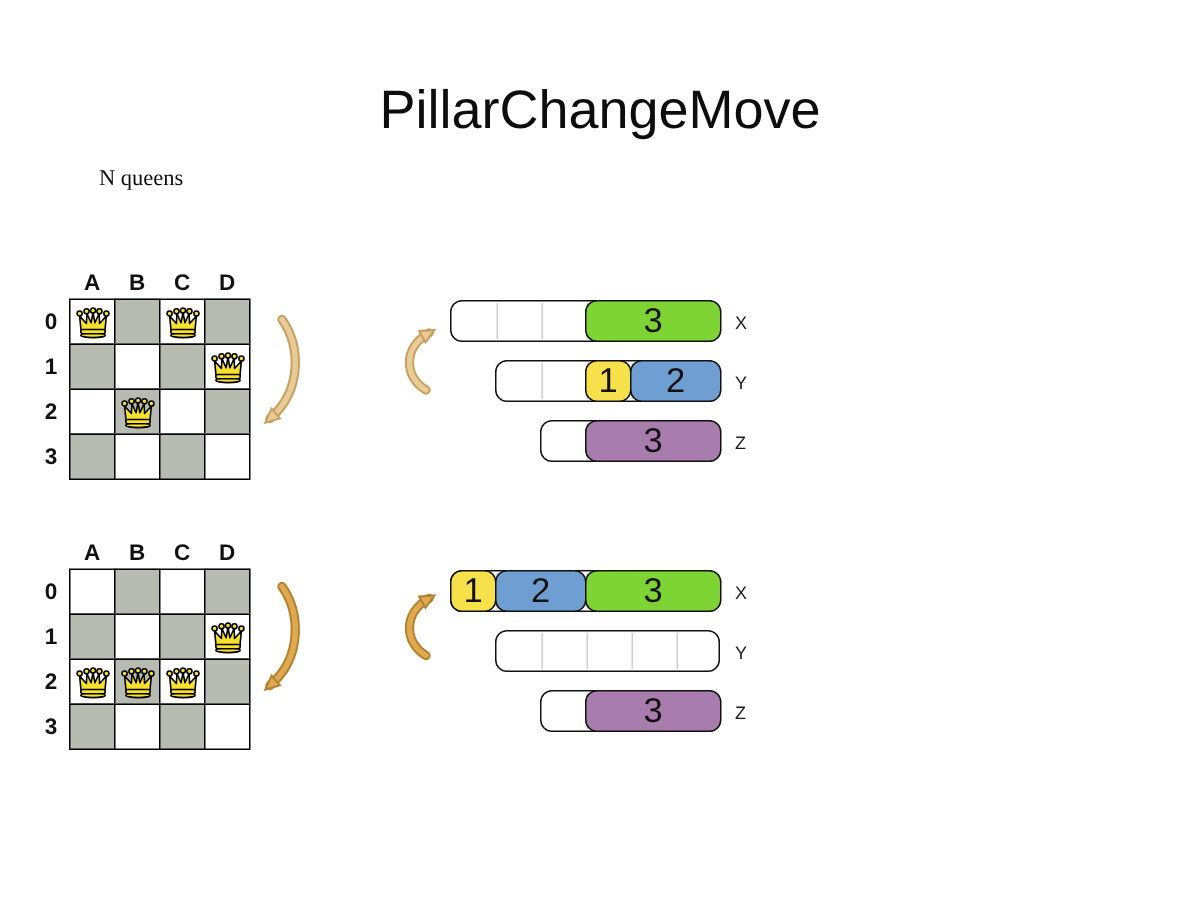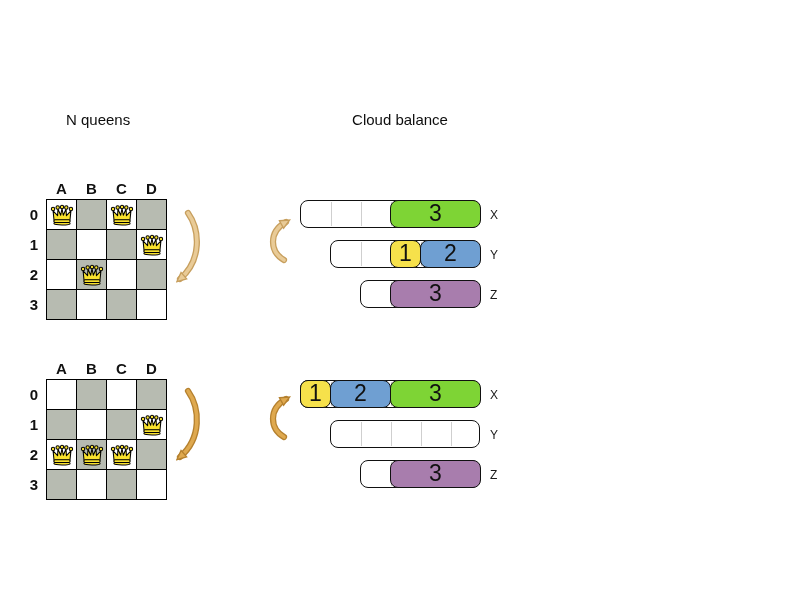--- a/index.html
+++ b/index.html
@@ -5,21 +5,21 @@
   html,body{margin:0;padding:0;background:#fff;}
   #canvas{position:relative;width:800px;height:600px;background:#fff;overflow:hidden;
           font-family:"Liberation Sans",sans-serif;color:#111;}
 
   .page-title{position:absolute;top:30px;left:0;width:800px;text-align:center;
               font-size:36px;line-height:38px;font-weight:400;color:#0d0d0d;}
   .page-subtitle{position:absolute;top:70px;left:0;width:800px;text-align:center;
                  font-size:13px;line-height:15px;color:#0d0d0d;}
 
   .section-label{position:absolute;font-size:15px;color:#0d0d0d;}
-  .section-label.nq{left:66px;top:111px;}
+  .section-label.nq{left:66px;top:111px;font-family:Liberation Serif, serif;}
   .section-label.cb{left:300px;top:111px;width:200px;text-align:center;}
 
   
   .board{position:absolute;left:46px;width:121px;height:121px;}
   .cell{position:absolute;width:31px;height:31px;box-sizing:border-box;border:1px solid #000;
         background:#fff;display:flex;align-items:center;justify-content:center;}
   .cell.dark{background:var(--board-gray);}
   .col-label{position:absolute;top:-19px;width:31px;text-align:center;
              font-size:15px;font-weight:700;color:#111;}
   .row-label{position:absolute;left:-20px;width:16px;height:31px;line-height:31px;
@@ -61,23 +61,23 @@
     <defs>
       <marker id="ah-light" viewBox="0 0 12 12" refX="6.5" refY="6" markerWidth="3.4" markerHeight="3.4" orient="auto">
         <path class="mk-light" d="M1.5 1.8 L10.6 6 L1.5 10.2 Z"></path>
       </marker>
       <marker id="ah-dark" viewBox="0 0 12 12" refX="6.5" refY="6" markerWidth="3.4" markerHeight="3.4" orient="auto">
         <path class="mk-dark" d="M1.5 1.8 L10.6 6 L1.5 10.2 Z"></path>
       </marker>
     </defs>
   </svg>
 
+  <h1 class="page-title">PillarChangeMove</h1>
 
   <div class="section-label nq">N queens</div>
-  <div class="section-label cb">Cloud balance</div>
 
   <div class="board" style="top:199px">
       <div class="col-label" style="left: 0px;">A</div>
       <div class="col-label" style="left: 30px;">B</div>
       <div class="col-label" style="left: 60px;">C</div>
       <div class="col-label" style="left: 90px;">D</div>
       <div class="row-label" style="top: 0px;">0</div>
       <div class="row-label" style="top: 30px;">1</div>
       <div class="row-label" style="top: 60px;">2</div>
       <div class="row-label" style="top: 90px;">3</div>

